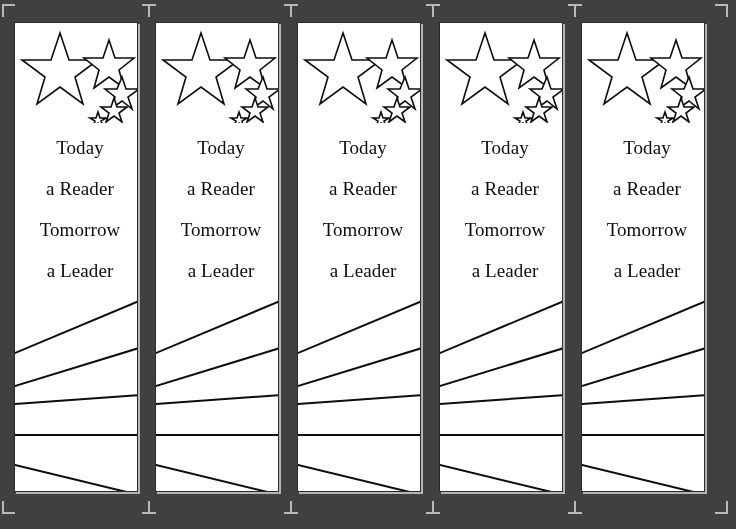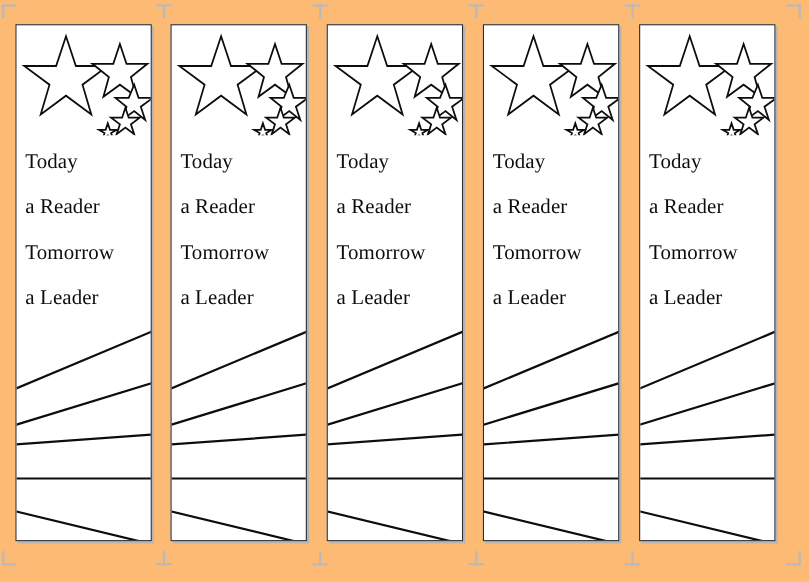--- a/index.html
+++ b/index.html
@@ -15,21 +15,22 @@
     overflow: hidden;
     position: relative;
   }
 
   .page {
     position: absolute;
     left: 0;
     top: 0;
     width: 736px;
     height: 529px;
-    background: #fdba74;
+    background: #404040;
+    text-align: center;
   }
 
   
   .crop-mark {
     position: absolute;
     width: 14px;
     height: 14px;
     pointer-events: none;
   }
   .crop-mark i {

